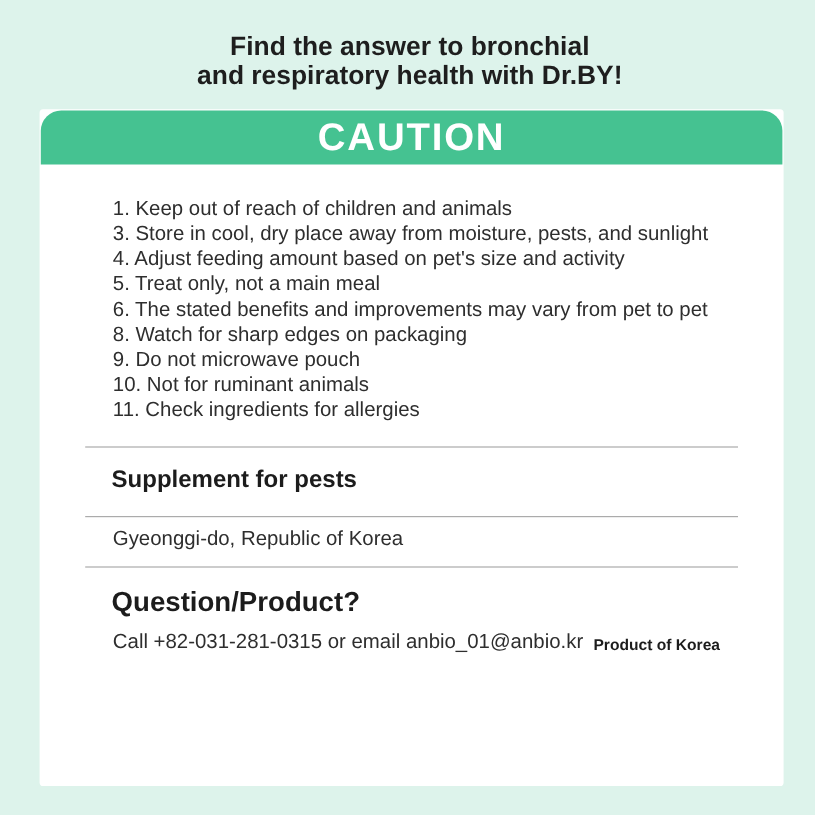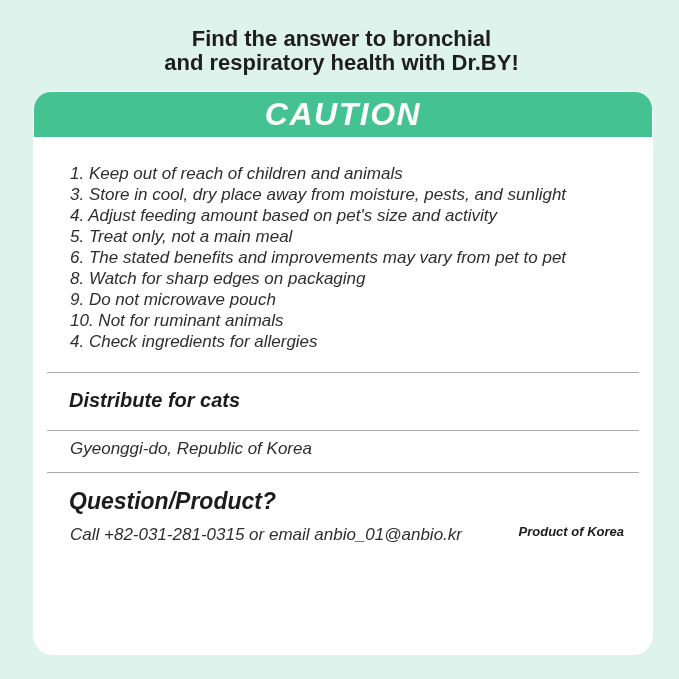--- a/index.html
+++ b/index.html
@@ -17,36 +17,35 @@
     font-size:22px;
     line-height:23px;
     font-weight:bold;
     color:#1e1e1e;
   }
   .card {
     position:absolute;
     left:30px; top:88px;
     width:620px; height:564px;
     background:#ffffff;
-    border-radius:20px;
-    font-style:italic;
+    border-radius:3px;
   }
   .card-banner {
     height:45px;
     background:#45C291;
     border-radius:17px 17px 0 0;
     display:flex; align-items:center; justify-content:center;
   }
   .banner-text {
     color:#ffffff;
     font-size:32px;
     font-weight:bold;
     letter-spacing:1.5px;
   }
-  .card-body { padding:0 12px; }
+  .card-body { padding:0 36px; }
   .divider { border-top:1px solid #ababab; height:0; }
   .div-1 { margin-top:20px; }
   .div-2 { margin-top:18px; }
   .div-3 { margin-top:12px; }
   .caution-list {
     list-style:none;
     margin-top:27px;
     padding-left:22px;
     font-size:17px;
     line-height:20px;
@@ -84,21 +83,21 @@
     line-height:28px;
     font-weight:bold;
     color:#1c1c1c;
   }
   .contact-row {
     margin-top:8px;
     padding-left:22px;
     padding-right:14px;
     display:flex;
     justify-content:space-between;
-    align-items:flex-start;
+    align-items:flex-end;
   }
   .contact-line {
     font-size:17px;
     line-height:21px;
     color:#2e2e2e;
     white-space:nowrap;
   }
   .origin-label {
     font-size:13px;
     font-weight:bold;
@@ -122,26 +121,26 @@
   <div class="card-body">
     <ul class="caution-list">
       <li>1. Keep out of reach of children and animals</li>
       <li>3. Store in cool, dry place away from moisture, pests, and sunlight</li>
       <li>4. Adjust feeding amount based on pet's size and activity</li>
       <li>5. Treat only, not a main meal</li>
       <li>6. The stated benefits and improvements may vary from pet to pet</li>
       <li>8. Watch for sharp edges on packaging</li>
       <li>9. Do not microwave pouch</li>
       <li>10. Not for ruminant animals</li>
-      <li>4. Check ingredients for allergies</li>
+      <li>11. Check ingredients for allergies</li>
     </ul>
 
     <div class="divider div-1"></div>
 
-    <div class="supplement-heading">Distribute for cats</div>
+    <div class="supplement-heading">Supplement for pests</div>
 
     <div class="divider div-2"></div>
 
     <div class="distributor-address">
       <div>Gyeonggi-do, Republic of Korea</div>
     </div>
 
     <div class="divider div-3"></div>
 
     <div class="contact-heading">Question/Product?</div>

